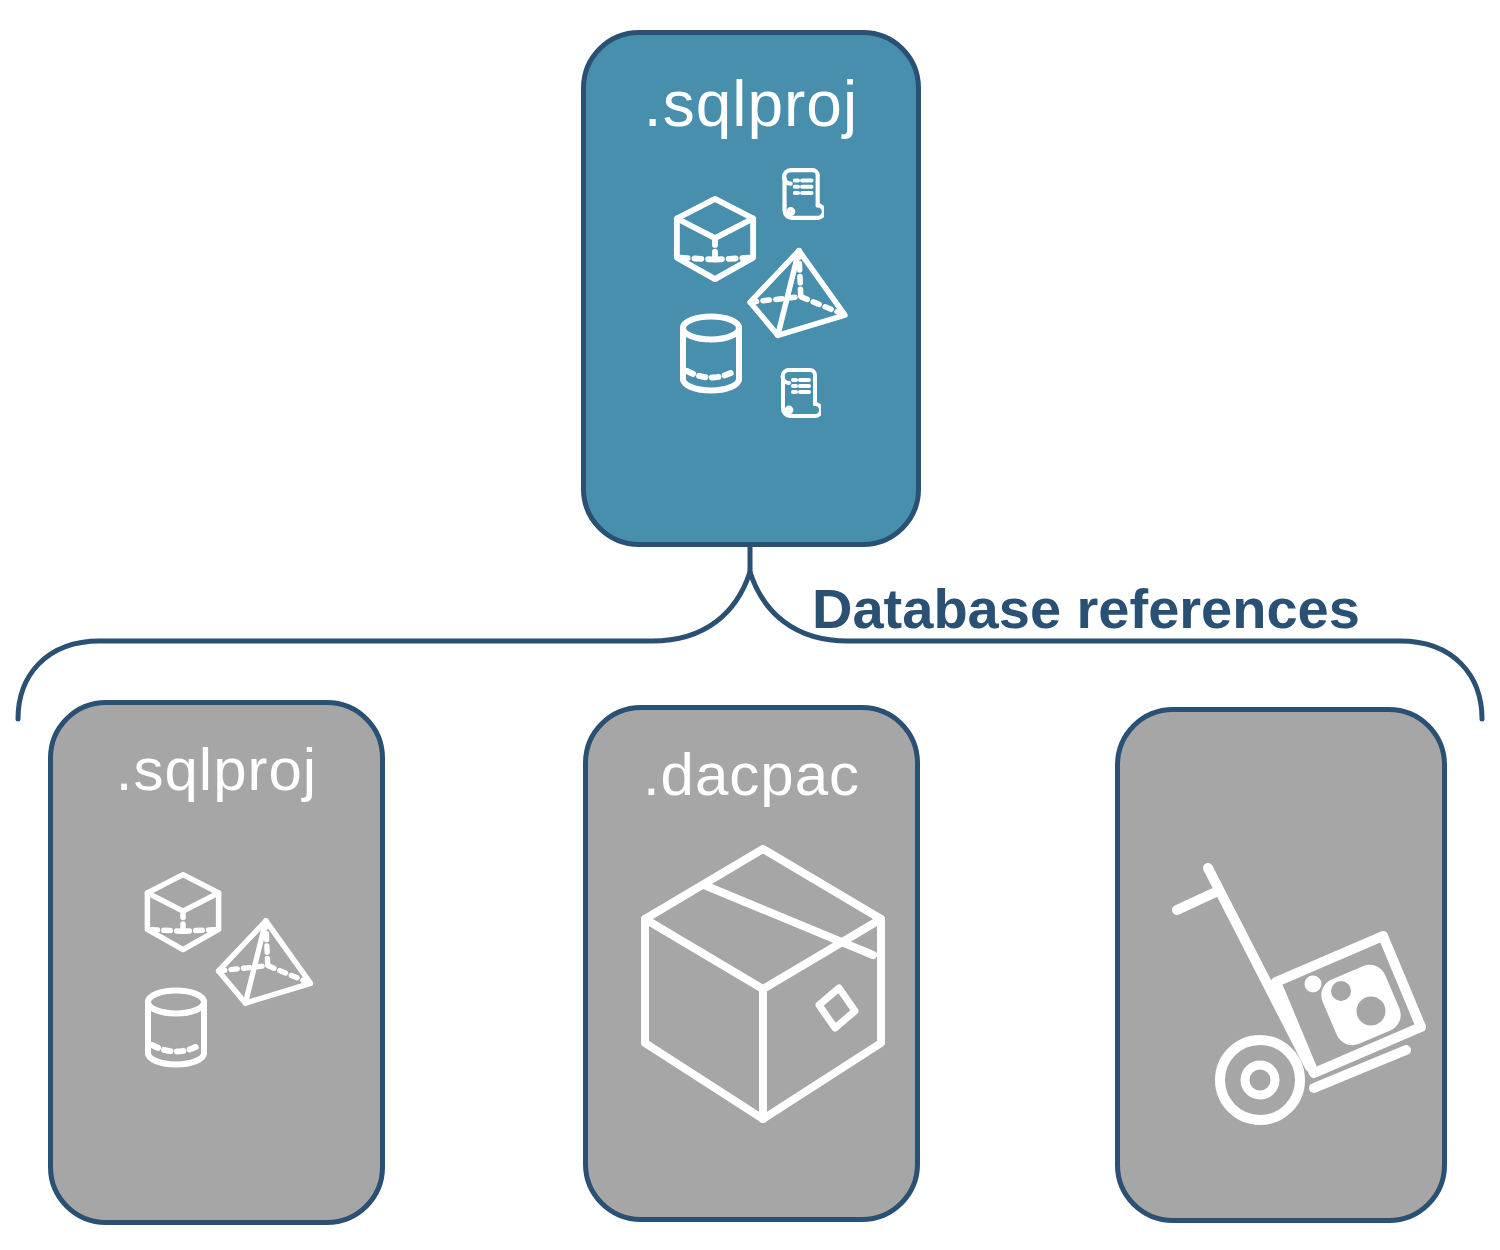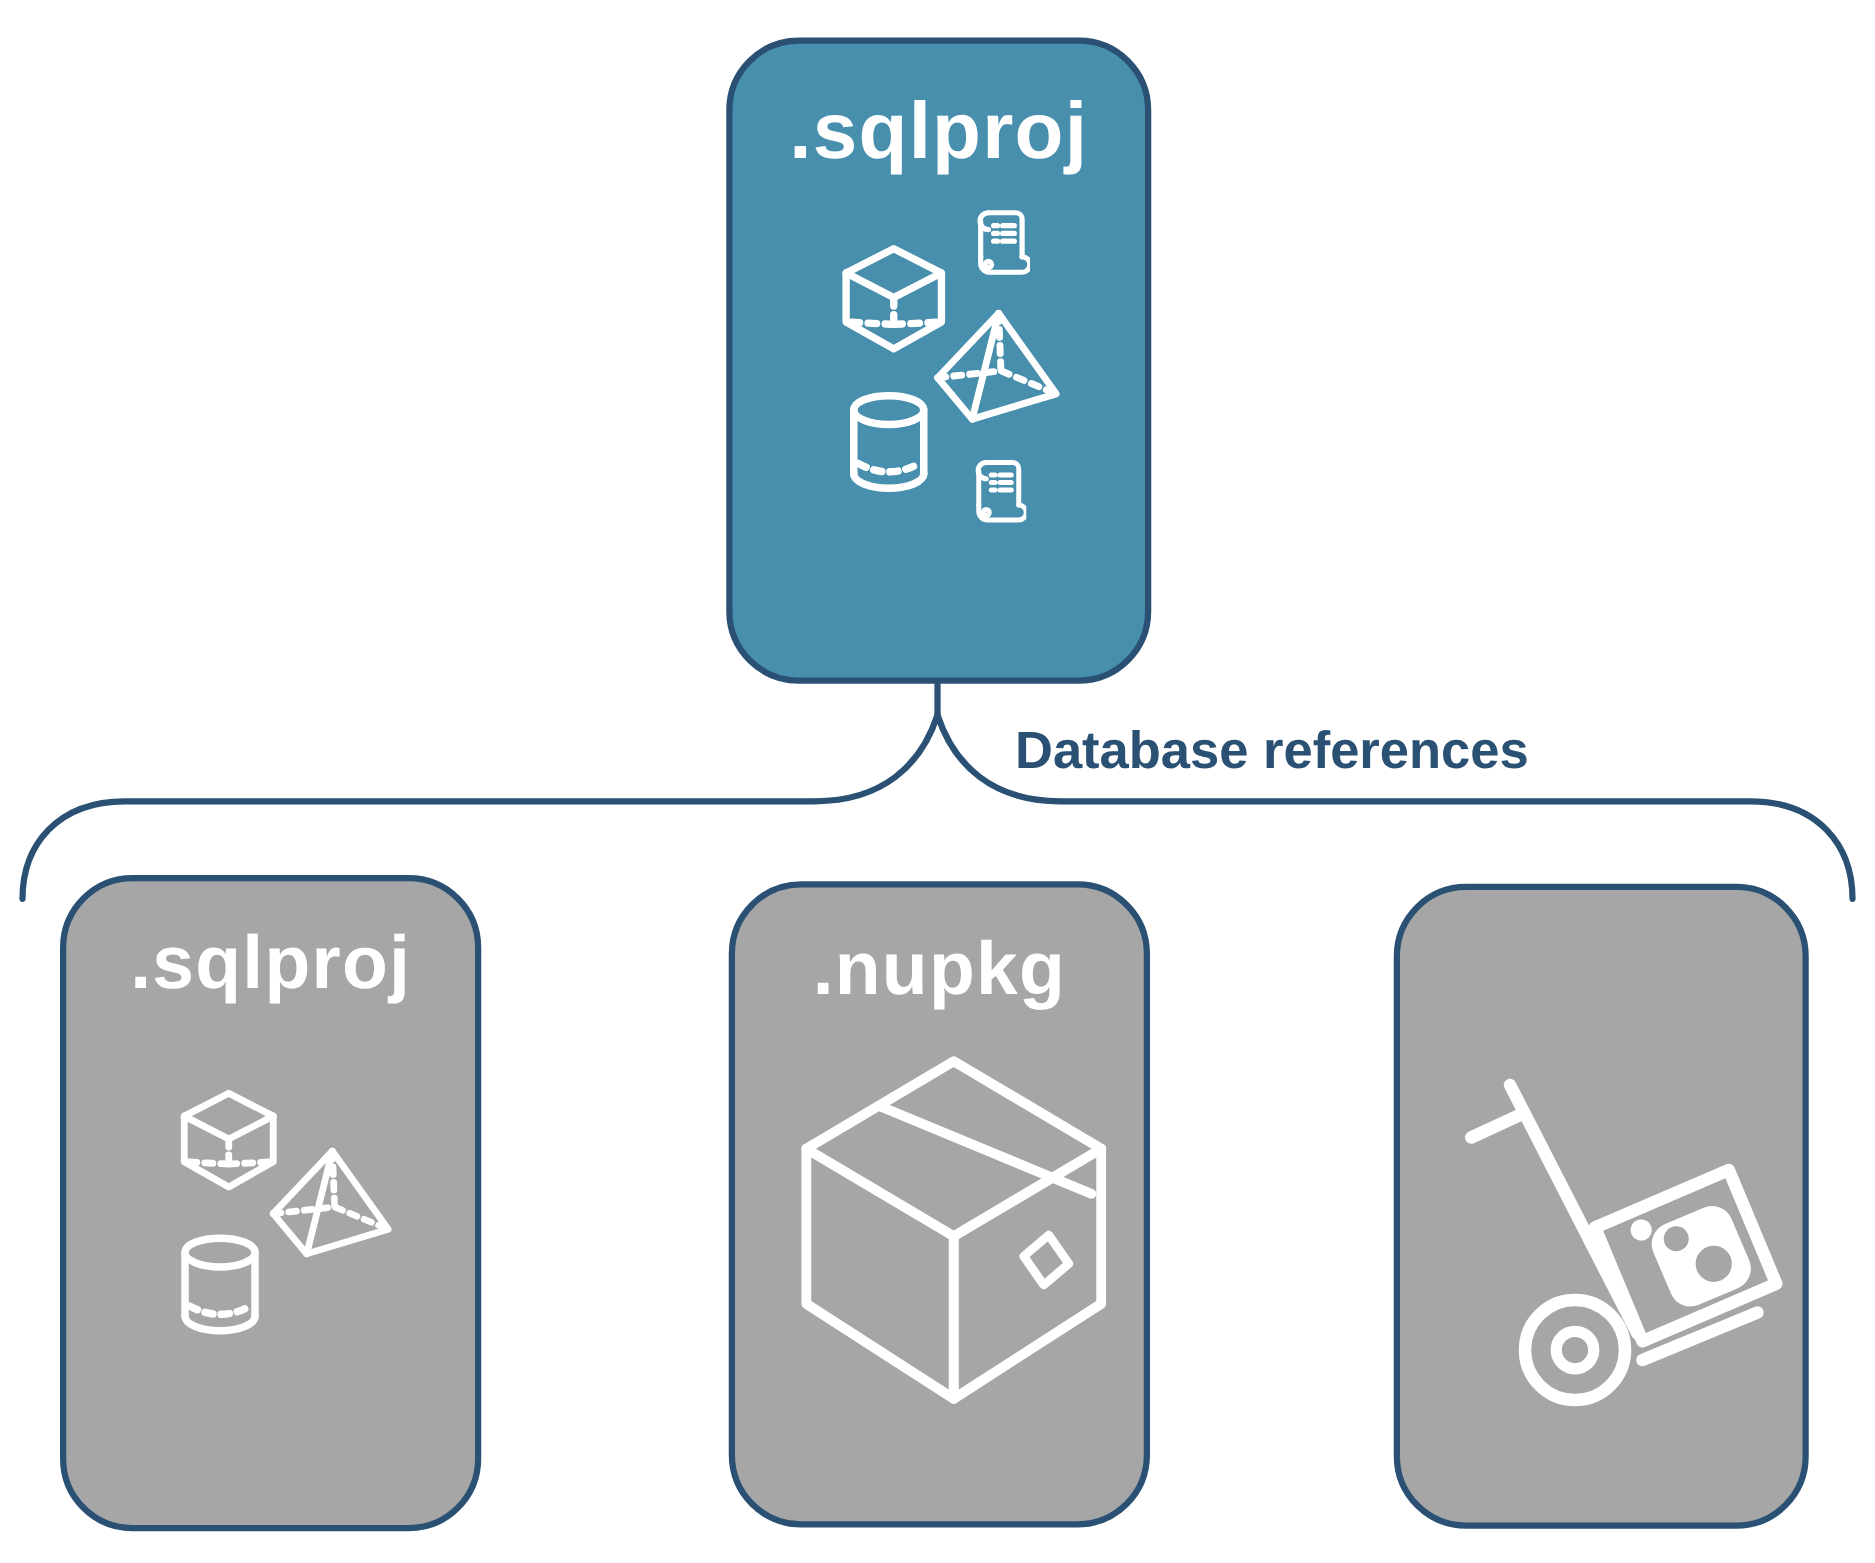--- a/index.html
+++ b/index.html
@@ -7,28 +7,28 @@
     position:relative;width:1500px;height:1250px;background:#ffffff;overflow:hidden;
     font-family:"Liberation Sans","DejaVu Sans",sans-serif;
   }
   .connector-svg{position:absolute;left:0;top:0;width:1500px;height:1250px;z-index:1;}
   .card{
     position:absolute;border:5px solid #2A5173;border-radius:58px;box-sizing:border-box;z-index:2;
   }
   .card.root{background:#478FAD;}
   .card.child{background:#A6A6A6;}
   .card-title{
-    text-align:center;color:#ffffff;font-weight:bold;letter-spacing:1px;
+    text-align:center;color:#ffffff;font-weight:normal;letter-spacing:1px;
   }
   .root .card-title{margin-top:32px;font-size:64px;}
   .child .card-title{margin-top:30px;font-size:60px;}
   .icon{position:absolute;}
   .connector-label{
     position:absolute;left:812px;top:576px;z-index:2;
-    color:#2A5173;font-size:42px;font-weight:bold;white-space:nowrap;
+    color:#2A5173;font-size:56px;font-weight:bold;white-space:nowrap;
   }
   .ic-stroke{fill:none;stroke:#FFFFFF;stroke-linecap:round;stroke-linejoin:round;}
 </style>
 </head>
 <body>
 
 <div class="stage">
 
   <svg class="connector-svg" viewBox="0 0 1500 1250" xmlns="http://www.w3.org/2000/svg">
     <g fill="none" stroke="#2A5173" stroke-width="5" stroke-linecap="round">
@@ -122,21 +122,21 @@
       <g class="ic-stroke" stroke-width="6">
         <ellipse cx="33" cy="15" rx="28" ry="11.5"></ellipse>
         <path d="M5 15 V66 M61 15 V66"></path>
         <path d="M5 66 a28 11.5 0 0 0 56 0"></path>
         <path d="M9 58 Q33 71 57 58" stroke-dasharray="6.5 6.5"></path>
       </g>
     </svg>
   </div>
 
   <div class="card child" style="left:583px;top:705px;width:337px;height:517px;">
-    <div class="card-title">.nupkg</div>
+    <div class="card-title">.dacpac</div>
 
     <svg class="icon" style="left:53px;top:133px;width:244px;height:284px;" viewBox="0 0 244 284">
       <g class="ic-stroke" stroke-width="8">
         <path d="M122 6 L240 76 V200 L122 276 L4 200 V76 Z"></path>
         <path d="M4 76 L122 146 L240 76"></path>
         <path d="M122 146 V276"></path>
         <path d="M63 42 L232 112"></path>
         <path d="M178 162 L198 145 L214 168 L194 185 Z" stroke-width="7"></path>
       </g>
     </svg>

